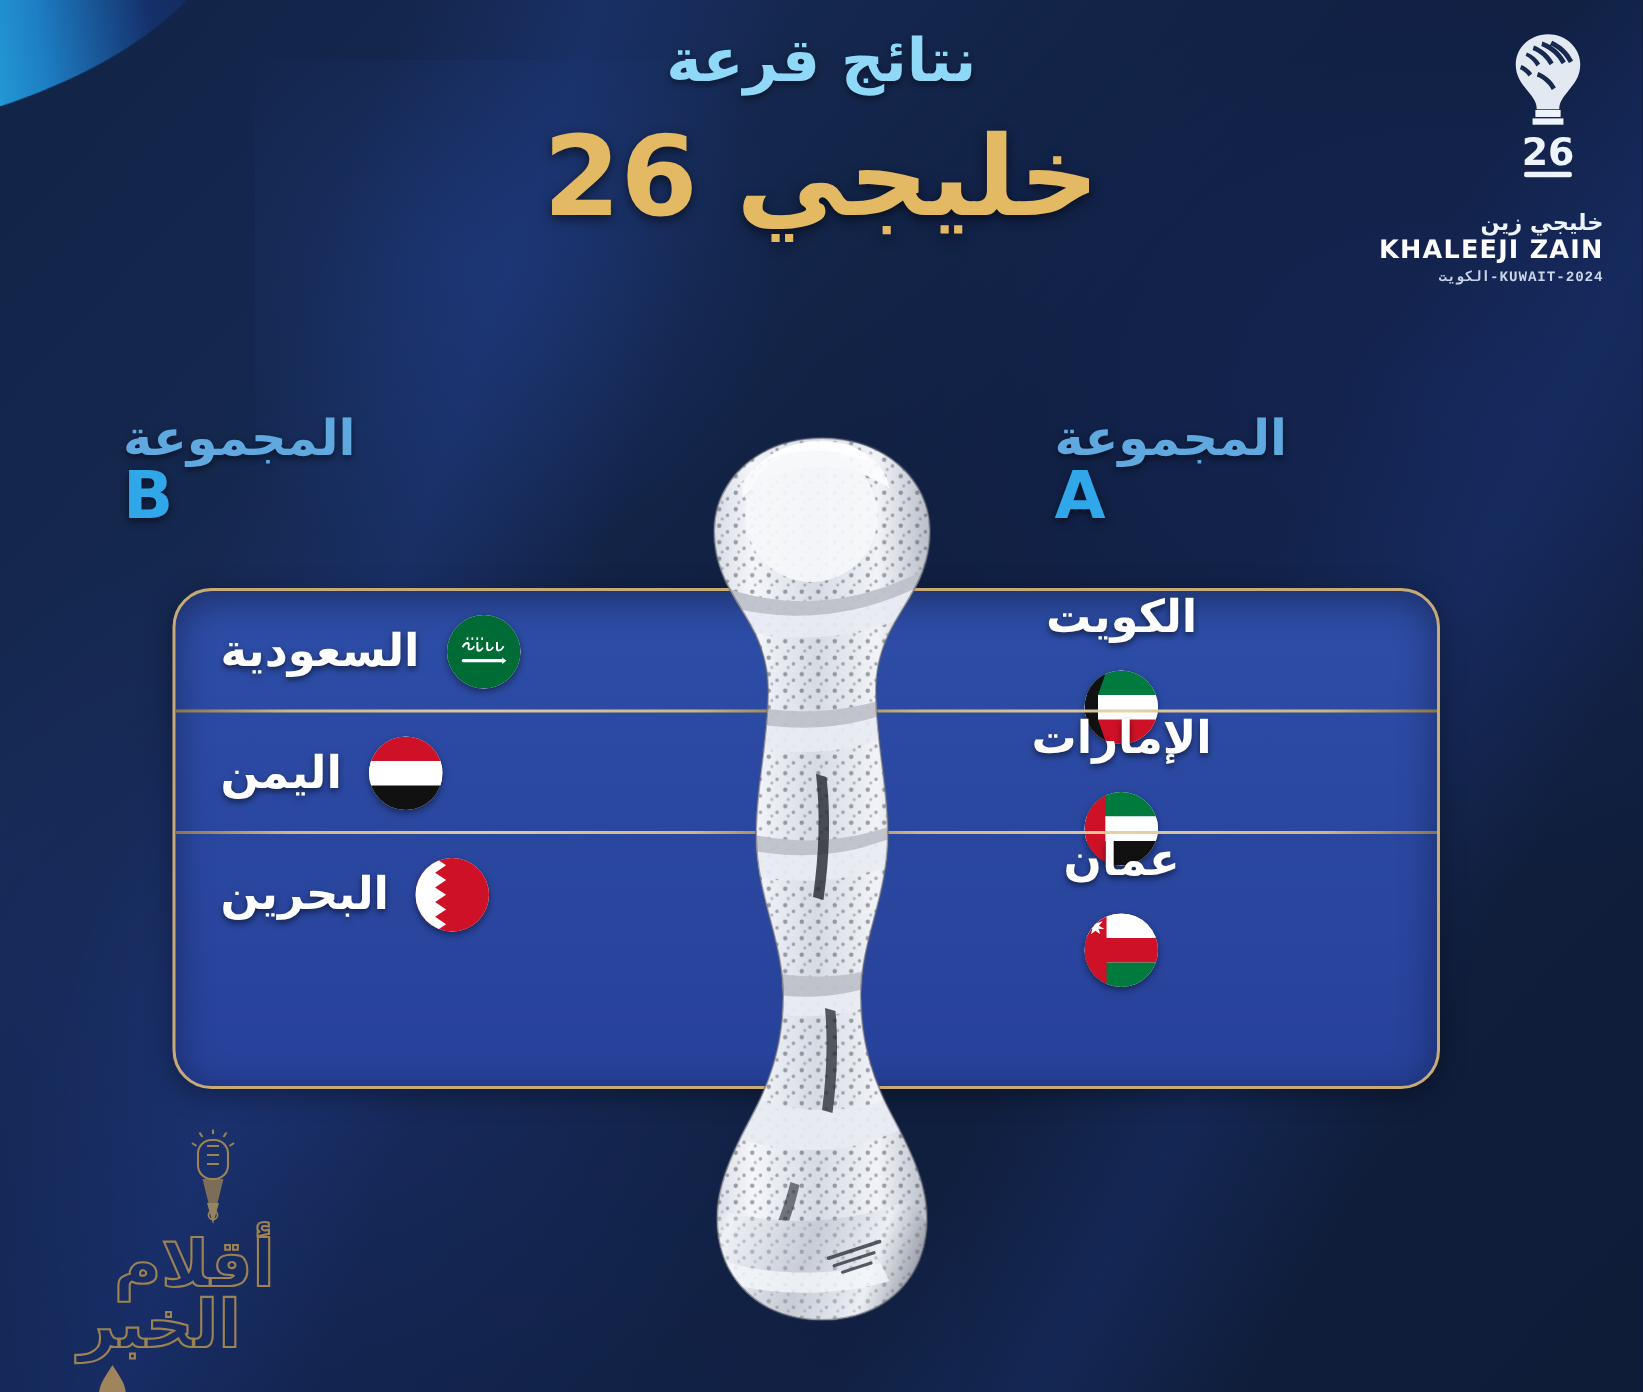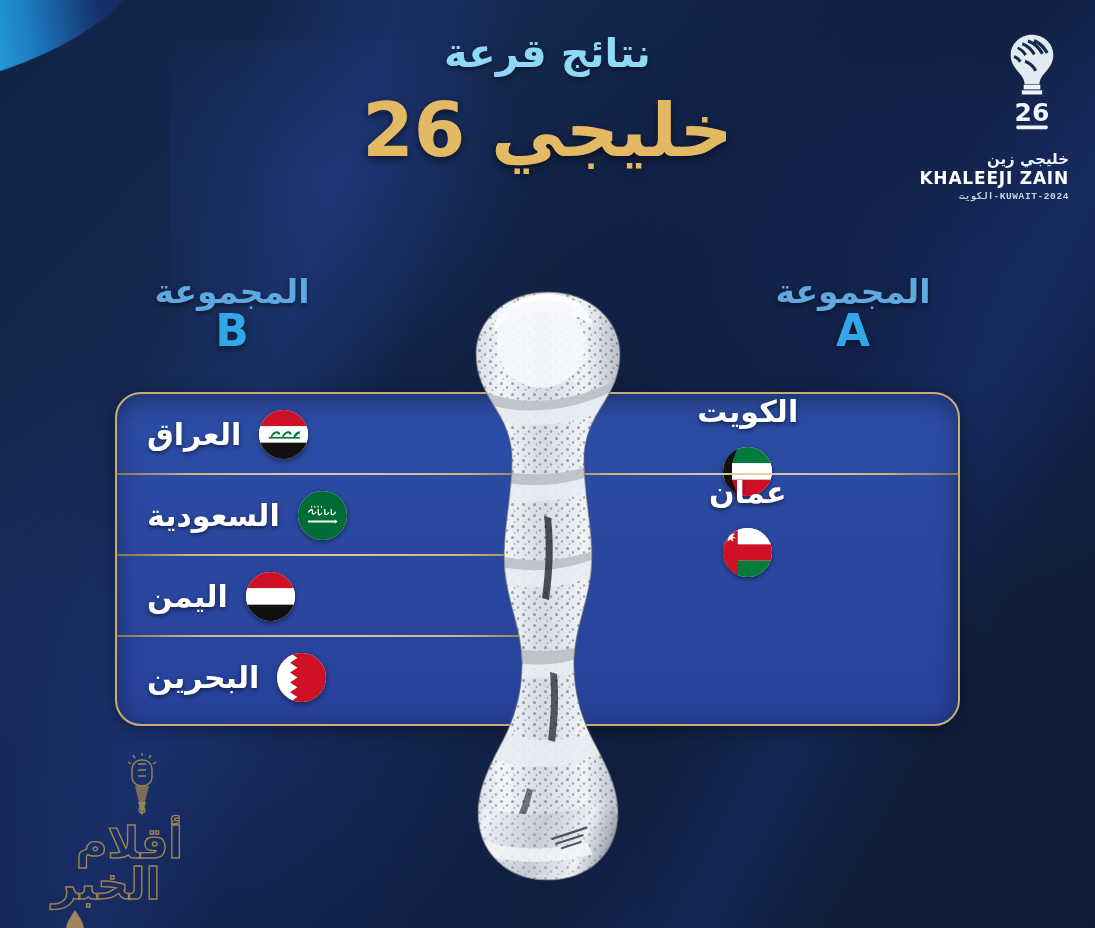--- a/index.html
+++ b/index.html
@@ -46,21 +46,21 @@
     position:absolute; left:-46px; top:-40px;
     width:210px; height:96px;
     background:linear-gradient(96deg,#2bb7e8 0%, #1d7fc4 34%, #15306c 68%, rgba(17,34,70,0) 100%);
     border-radius:0 0 100% 0;
     transform:rotate(-14deg);
     filter:blur(.4px);
     pointer-events:none;
   }
 
   
-  #header{ position:absolute; left:0; top:16px; width:1095px; height:210px; }
+  #header{ position:absolute; left:0; top:4px; width:1095px; height:210px; }
 
   #title-block{
     position:absolute; left:0; top:14px; width:1095px;
     text-align:center; direction:rtl;
   }
   #title-kicker{
     font-size:40px; font-weight:700; color:#8fd8f7;
     letter-spacing:.5px; line-height:1.15;
     text-shadow:0 2px 5px rgba(0,0,0,.45);
   }
@@ -90,21 +90,21 @@
   }
   #logo-sub{
     margin-top:2px; font-size:9.5px; font-weight:700; color:#c9d4e6;
     letter-spacing:.6px;
     font-family:Liberation Mono, monospace;
   }
 
   
   .group-head{
     position:absolute; top:274px; width:300px;
-    text-align:center; direction:rtl;
+    text-align:left; direction:rtl;
   }
   #group-head-a{ right:92px; }
   #group-head-b{ left:82px; }
   .group-head .gh-word{
     font-size:33px; font-weight:700; color:#5fa9e0;
     text-shadow:0 2px 5px rgba(0,0,0,.5); line-height:1.1;
   }
   .group-head .gh-letter{
     font-size:44px; font-weight:700; color:#2fa7e8;
     line-height:1.05; margin-top:-2px;
@@ -240,36 +240,20 @@
   </div>
 
   <div class="group-head" id="group-head-b">
     <div class="gh-word">المجموعة</div>
     <div class="gh-letter">B</div>
   </div>
 
   <div id="card">
 
     <div class="card-col" id="col-b">
-      <div class="team-row">
-        <span class="team-name">العراق</span>
-        <span class="flag">
-          <svg viewBox="0 0 60 60" aria-hidden="true">
-            <rect width="60" height="20" fill="#ce1126"></rect>
-            <rect y="20" width="60" height="20" fill="#ffffff"></rect>
-            <rect y="40" width="60" height="20" fill="#111111"></rect>
-            <g fill="#007a3d">
-              <path d="M14 33c2-5 5-7 8-7s4 2 4 4h-3c0-1-.6-1.6-1.6-1.6-2 0-4 2.2-5.2 4.6z"></path>
-              <path d="M28 33c2-5 5-7 8-7s4 2 4 4h-3c0-1-.6-1.6-1.6-1.6-2 0-4 2.2-5.2 4.6z"></path>
-              <path d="M42 33c2-5 5-7 8-7v3c-2 0-4 2.2-5.2 4z"></path>
-              <rect x="12" y="33" width="38" height="2"></rect>
-            </g>
-          </svg>
-        </span>
-      </div>
 
       <div class="team-row">
         <span class="team-name">السعودية</span>
         <span class="flag">
           <svg viewBox="0 0 60 60" aria-hidden="true">
             <rect width="60" height="60" fill="#006c35"></rect>
             <g fill="#ffffff">
               <path d="M12 26c1.5-3 3-4 4.6-4 1.4 0 2 .9 2 2.2 0 1-.4 1.7-.4 2.4 0 .5.3.8.9.8 1 0 1.8-.9 2.5-2.3l1.2.6c-.8 1.8-2.1 3.1-3.9 3.1-1.3 0-2.1-.7-2.1-1.9 0-.9.4-1.6.4-2.3 0-.5-.3-.8-.8-.8-1 0-2 1.1-3 2.9z"></path>
               <path d="M24 22h1.6v5.2c0 .7.3 1 .9 1 .8 0 1.5-.6 2.2-1.9l1.2.6c-1 2-2.3 3-3.9 3-1.4 0-2-.8-2-2.2z"></path>
               <path d="M32 22h1.6v4.8c0 .9.3 1.3 1 1.3.9 0 1.7-.8 2.5-2.4l1.2.6c-1.1 2.2-2.6 3.3-4.2 3.3-1.5 0-2.1-.8-2.1-2.4z"></path>
@@ -314,20 +298,31 @@
           <svg viewBox="0 0 60 60" aria-hidden="true">
             <rect width="60" height="20" fill="#007a3d"></rect>
             <rect y="20" width="60" height="20" fill="#ffffff"></rect>
             <rect y="40" width="60" height="20" fill="#ce1126"></rect>
             <path d="M0 0h18l-7 20v20l7 20H0z" fill="#111111"></path>
           </svg>
         </span>
       </div>
 
 
+      <div class="team-row">
+        <span class="team-name">الإمارات</span>
+        <span class="flag">
+          <svg viewBox="0 0 60 60" aria-hidden="true">
+            <rect width="60" height="20" fill="#007a3d"></rect>
+            <rect y="20" width="60" height="20" fill="#ffffff"></rect>
+            <rect y="40" width="60" height="20" fill="#111111"></rect>
+            <rect width="17" height="60" fill="#ce1126"></rect>
+          </svg>
+        </span>
+      </div>
 
       <div class="team-row">
         <span class="team-name">عمان</span>
         <span class="flag">
           <svg viewBox="0 0 60 60" aria-hidden="true">
             <rect width="60" height="20" fill="#ffffff"></rect>
             <rect y="20" width="60" height="20" fill="#ce1126"></rect>
             <rect y="40" width="60" height="20" fill="#007a3d"></rect>
             <rect width="18" height="60" fill="#ce1126"></rect>
             <g fill="#ffffff" transform="translate(9,11) scale(.85)">

